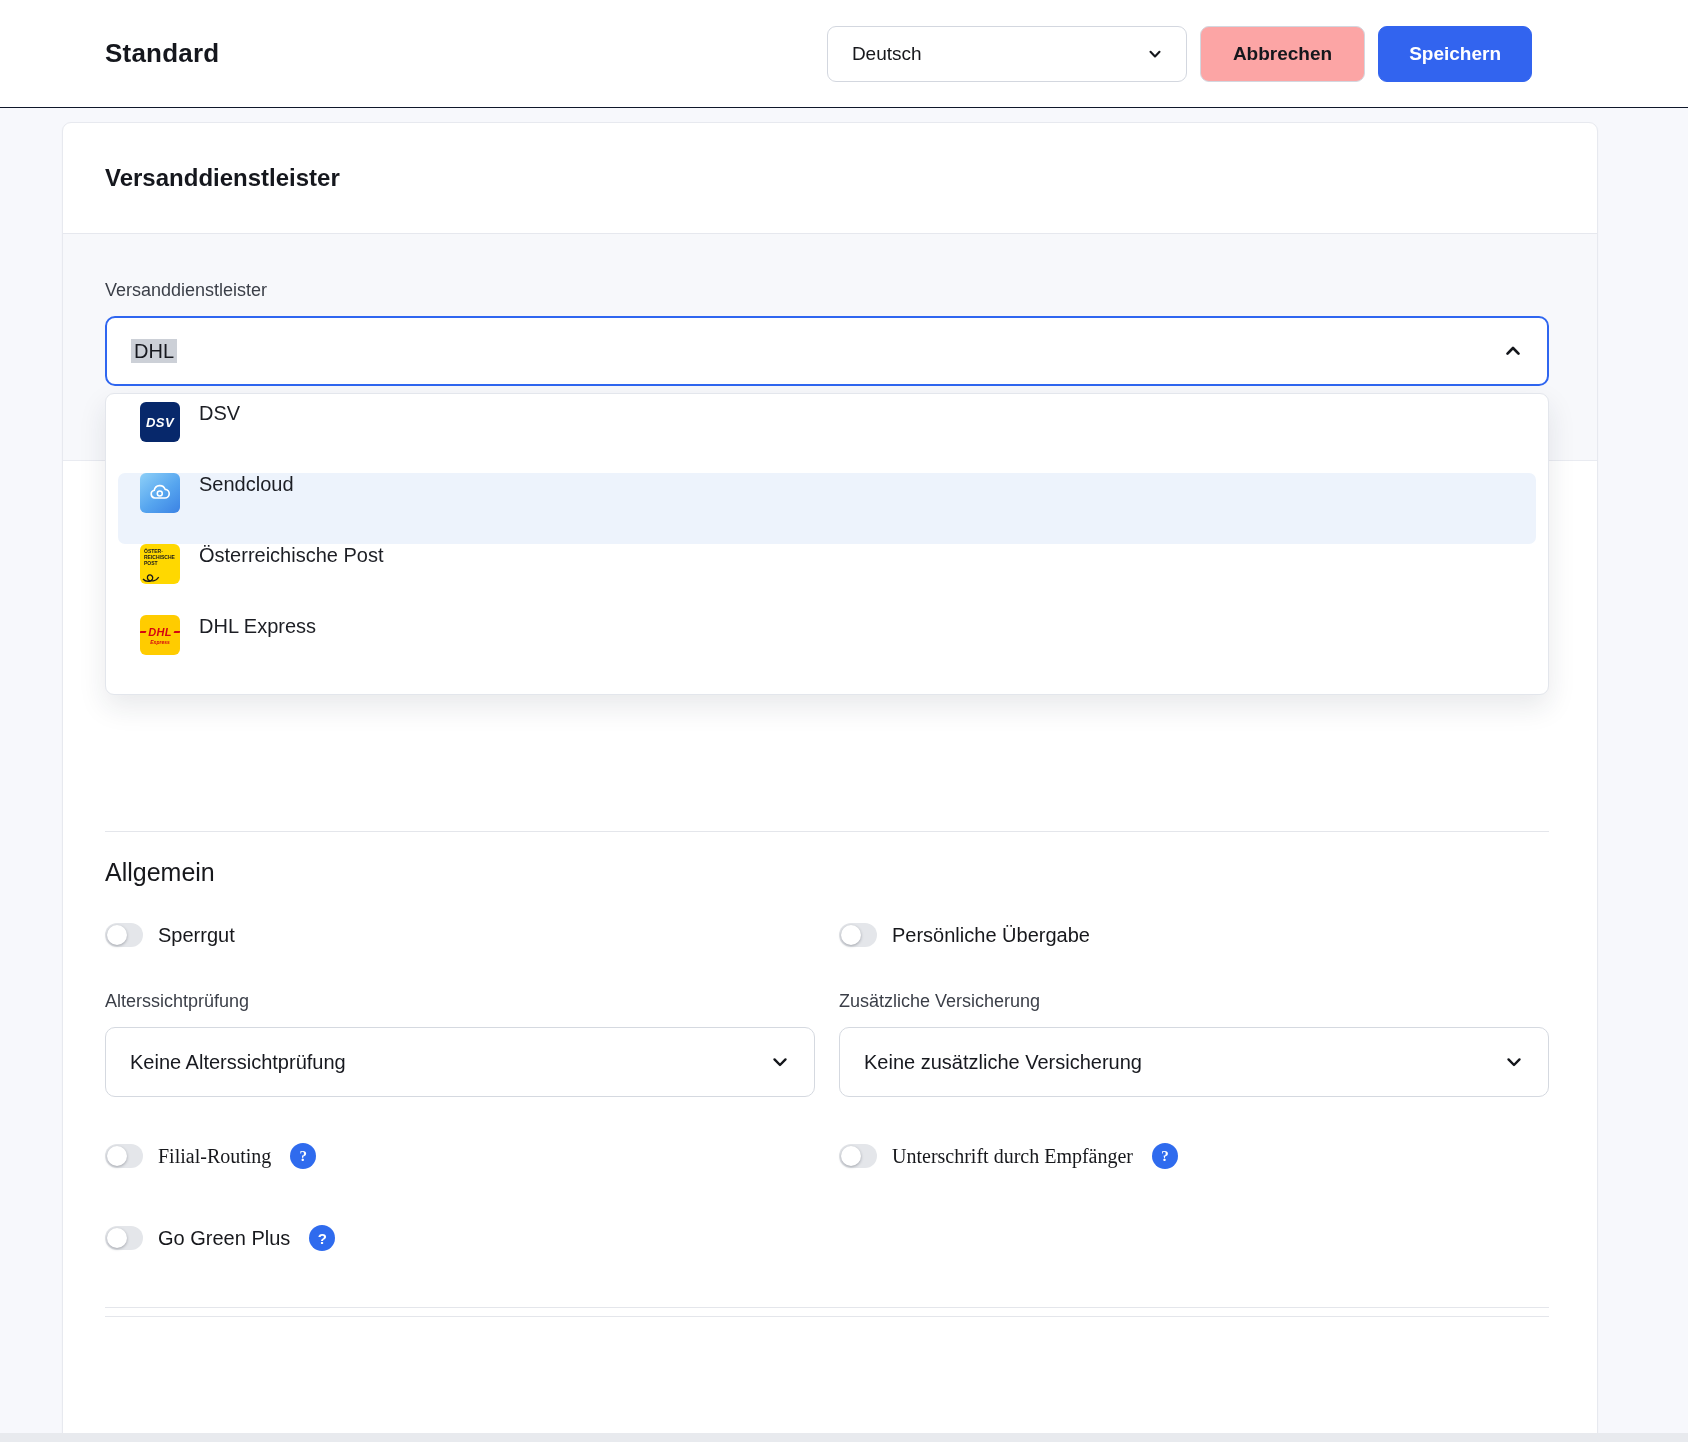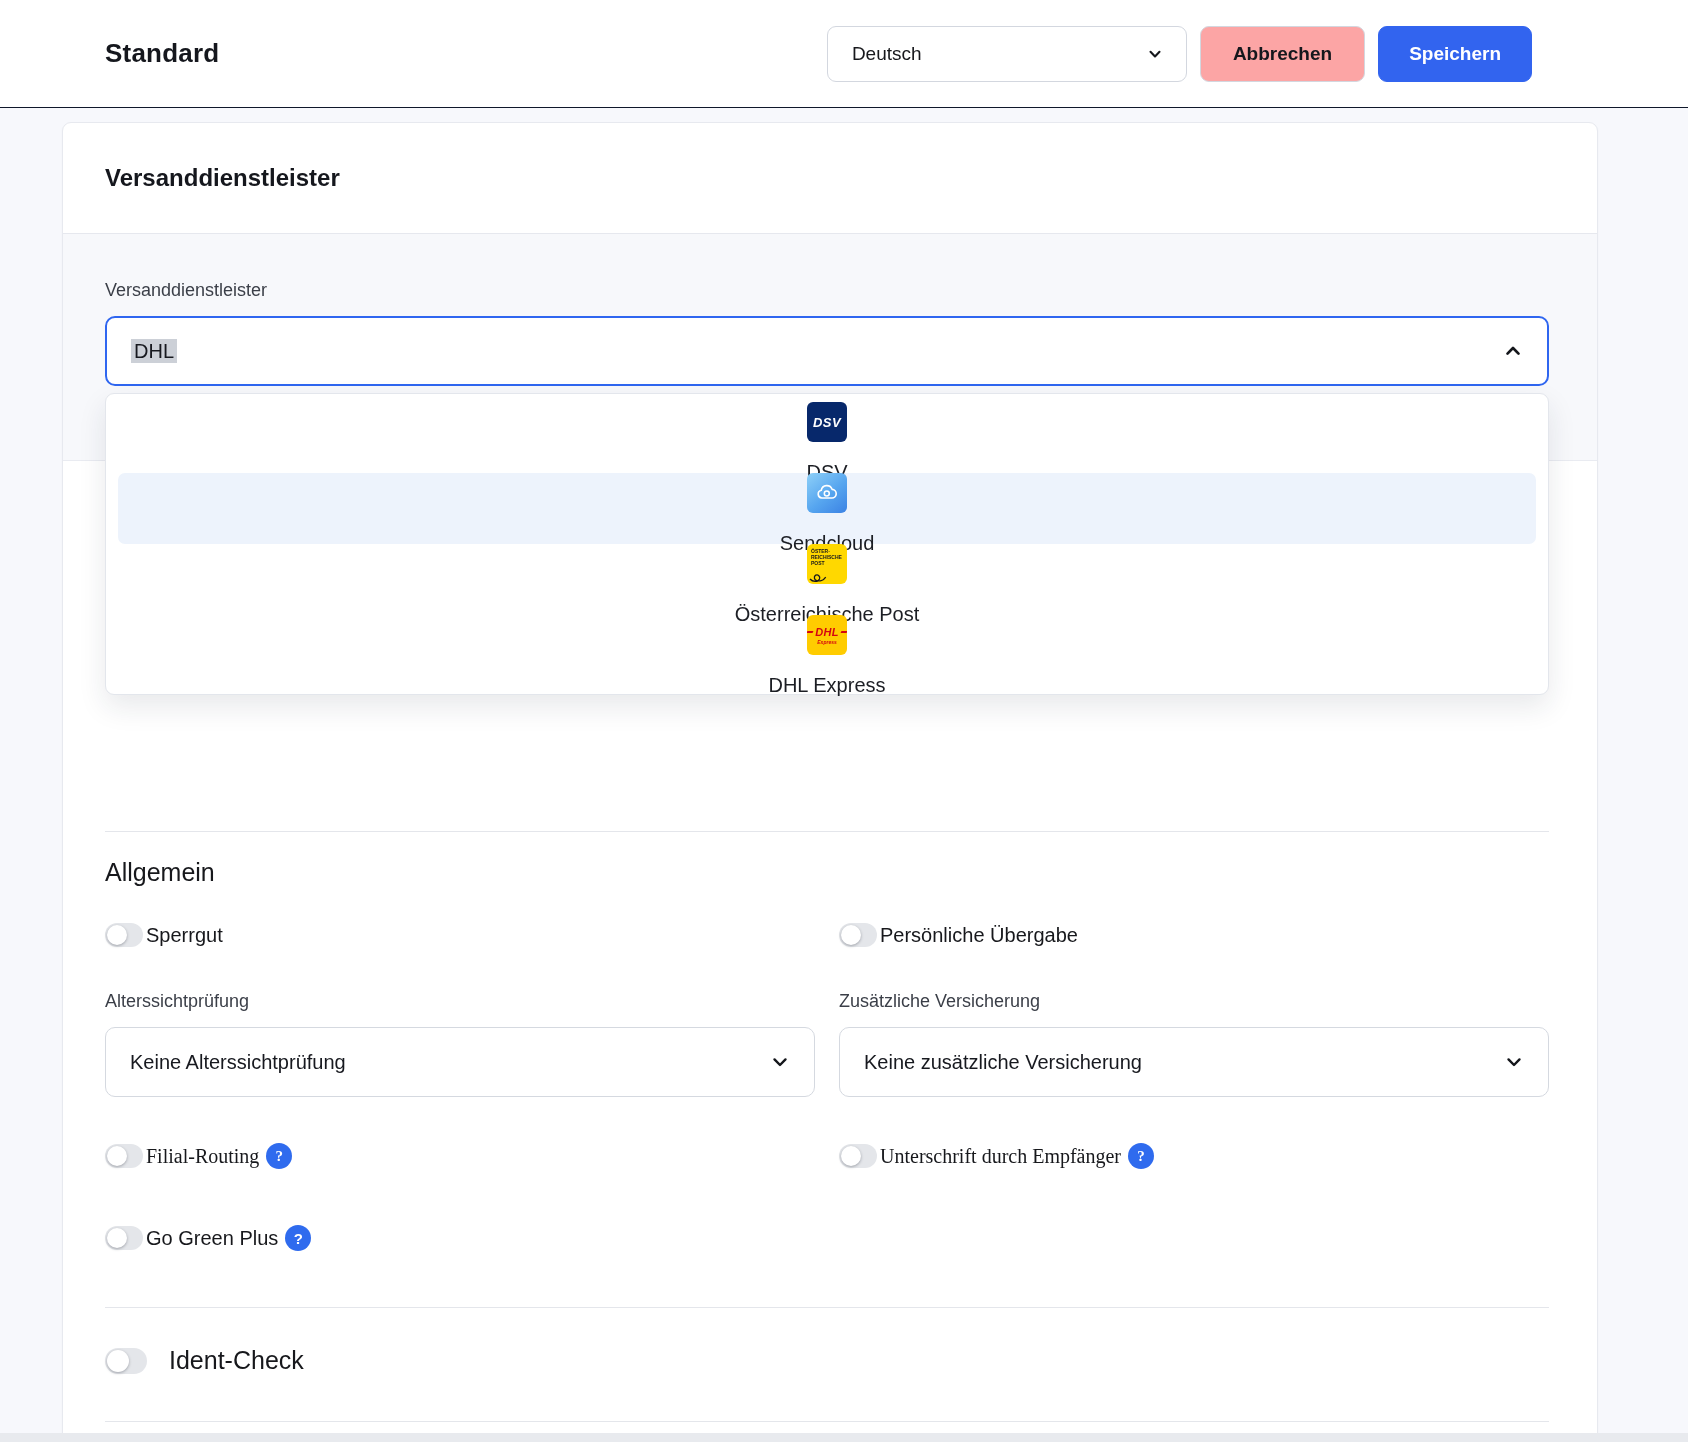--- a/index.html
+++ b/index.html
@@ -35,22 +35,22 @@
   .select { height:70px; background:#fff; border:1px solid #d5d9e0; border-radius:10px;
             display:flex; align-items:center; justify-content:space-between;
             padding:0 24px; font-size:20px; color:#17191f; cursor:pointer; }
   .select.focused { border:2px solid #2f66f0; }
   .selected-text { background:#ccd0d7; padding:1px 3px; }
 
   
   .dropdown { position:absolute; top:calc(100% + 7px); left:0; right:0; z-index:5;
               background:#fff; border:1px solid #e3e6ec; border-radius:9px;
               box-shadow:0 12px 28px rgba(25,35,60,.10); padding:8px 12px; }
-  .dd-item { height:71px; display:flex; align-items:center; gap:19px; padding:0 22px;
-             border-radius:7px; font-size:20px; color:#1c1e24; cursor:pointer;flex-direction:column; }
+  .dd-item { height:71px; display:flex; align-items:flex-start; gap:19px; padding:0 22px;
+             border-radius:7px; font-size:20px; color:#1c1e24; cursor:pointer; }
   .dd-item.highlighted { background:#edf3fc; }
   .logo { width:40px; height:40px; border-radius:6px; flex:0 0 40px;
           display:flex; align-items:center; justify-content:center; overflow:hidden; position:relative; }
   .logo-dsv { background:#07286b; color:#fff; font-weight:bold; font-style:italic;
               font-size:13px; letter-spacing:.4px; }
   .logo-sendcloud { background:linear-gradient(140deg,#8ed0f8 0%,#56a5ef 55%,#3b82e4 100%); }
   .logo-post-at { background:#ffd800; display:block; }
   .post-at-text { font-size:5px; line-height:6px; font-weight:bold; color:#17181c;
                   padding:4px 0 0 4px; width:34px; }
   .post-at-swirl { position:absolute; left:2px; bottom:1px; }
@@ -62,21 +62,21 @@
   .dhl-sub { font-size:5px; font-style:italic; color:#d40511; font-weight:bold; margin-top:1px; }
 
   
   .hidden-gap { height:370px; }
 
   
   .general-section { padding:0 48px 8px 42px; }
   .divider { border-top:1px solid #e4e6eb; }
   .section-heading { font-size:25px; font-weight:normal; color:#17181c; margin:26px 0 36px 0; }
   .grid2 { display:grid; grid-template-columns:1fr 1fr; column-gap:24px; }
-  .toggle-row { display:flex; align-items:center; gap:3px; font-size:20px; color:#17181c; }
+  .toggle-row { display:flex; align-items:center; gap:15px; font-size:20px; color:#17181c; }
   .row-toggles { margin-bottom:44px; }
   .row-selects { margin-bottom:46px; }
   .row-mid { margin-bottom:56px;font-family:Liberation Serif, serif; }
   .row-last { margin-bottom:56px; }
 
   .toggle { width:38px; height:24px; border-radius:999px; background:#e4e6ea;
             position:relative; flex:0 0 38px; cursor:pointer; }
   .toggle .knob { position:absolute; left:2px; top:2px; width:20px; height:20px; border-radius:50%;
                   background:#fff; box-shadow:0 1px 3px rgba(30,35,50,.35); }
   .toggle.big { width:42px; height:26px; flex-basis:42px; }
@@ -243,26 +243,20 @@
               </span>
             <span>Go Green Plus</span>
             <span class="help-badge">?</span>
           </div>
           <div></div>
         </div>
 
         <div class="divider"></div>
       </div>
 
-      <div class="ident-section">
-        <span class="toggle big">
-            <span class="knob"></span>
-          </span>
-        <span>Ident-Check</span>
-      </div>
 
       <div class="general-section">
         <div class="divider"></div>
       </div>
       <div class="card-tail"></div>
 
     </section>
   </main>
 
   <div class="bottom-strip"></div>

